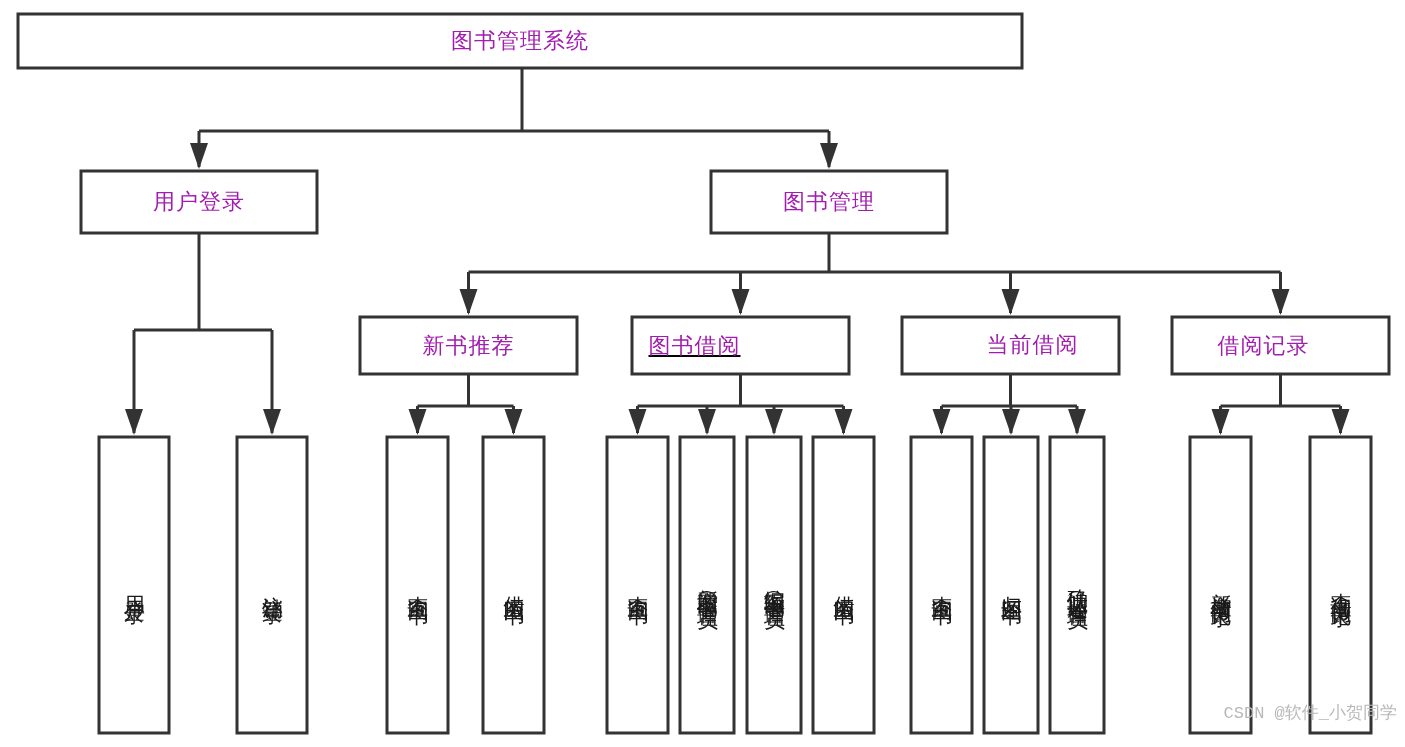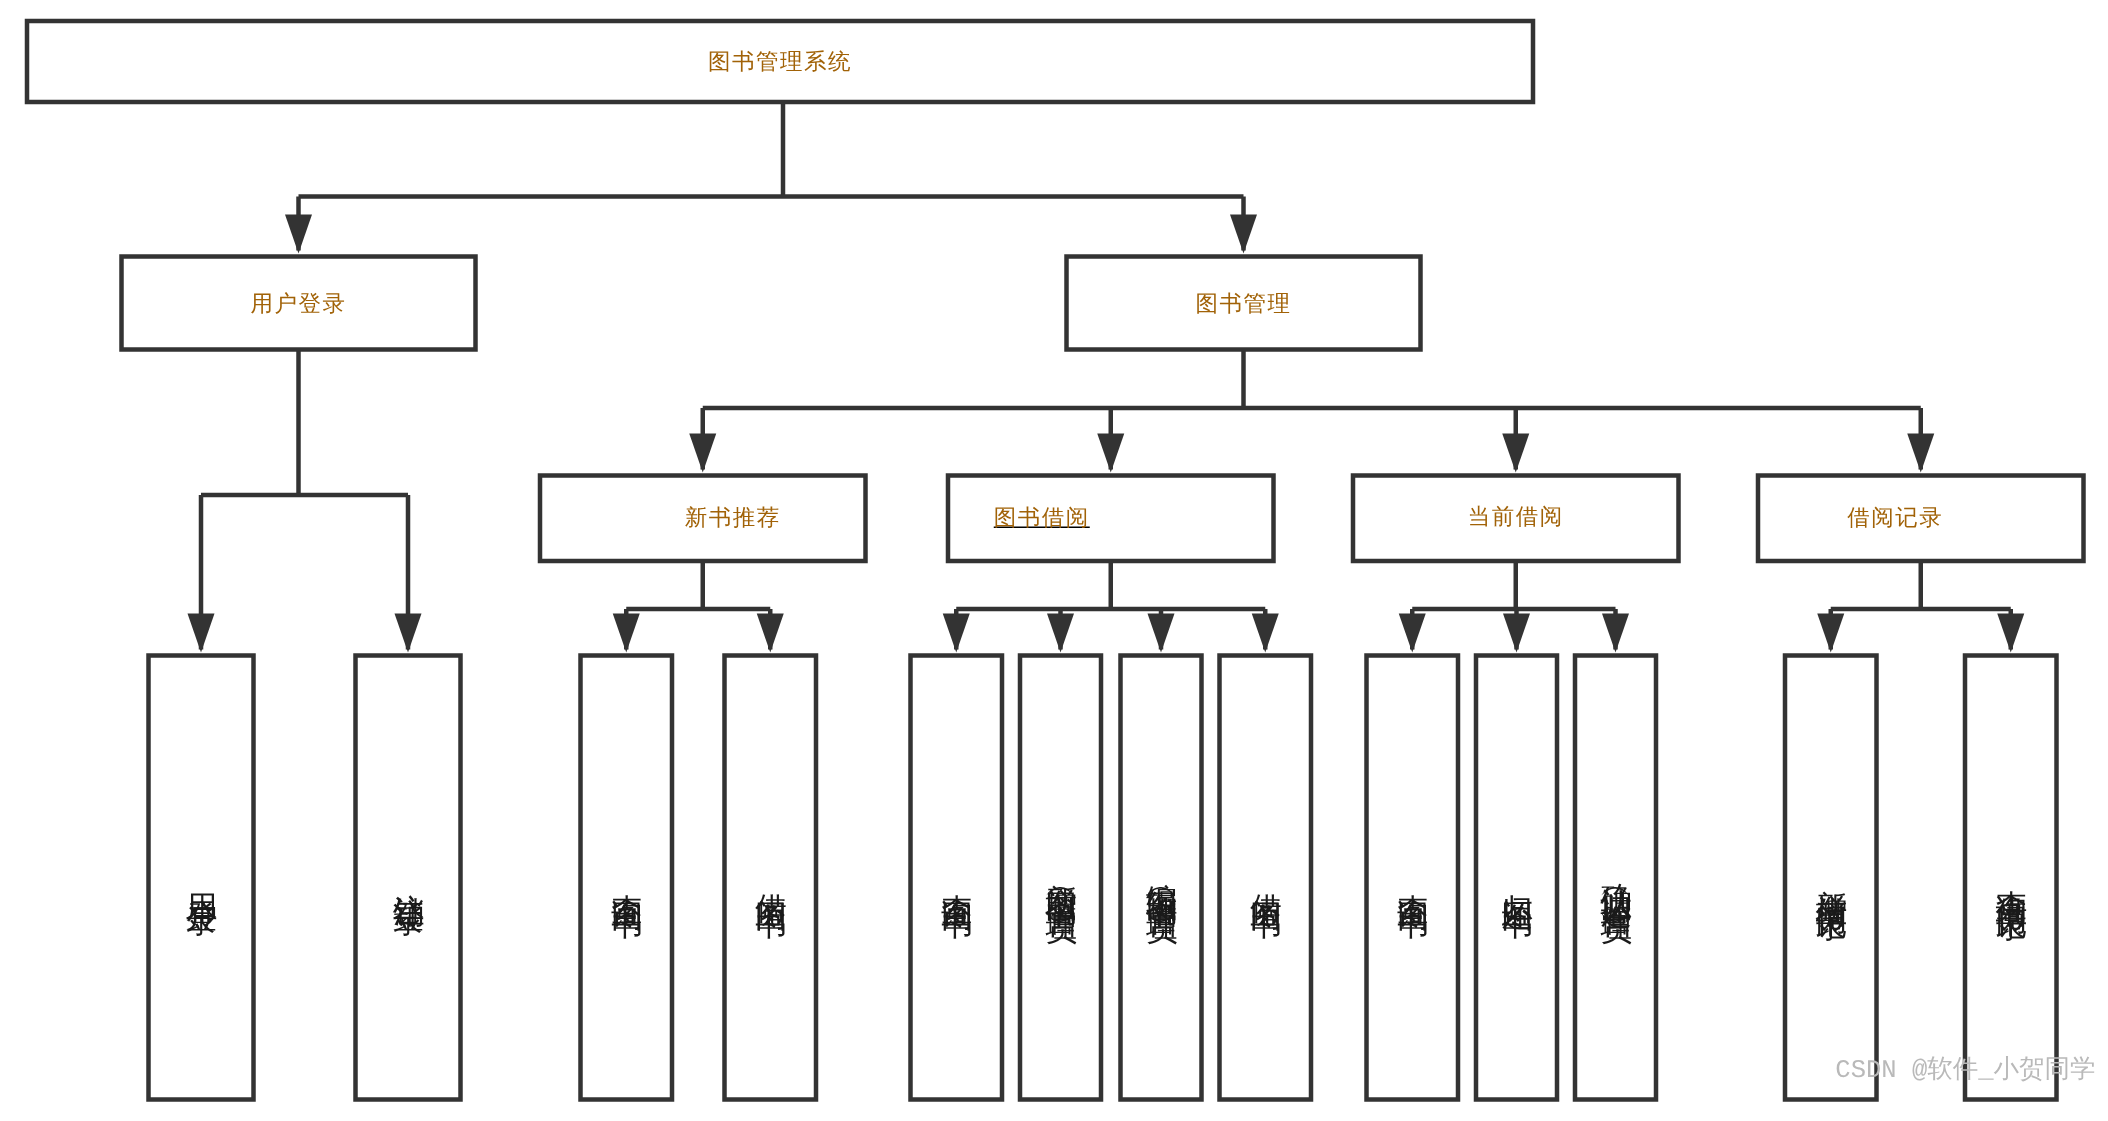--- a/index.html
+++ b/index.html
@@ -60,22 +60,22 @@
   }
   .hlabel-wrap {
     position: absolute;
     display: flex;
     align-items: center;
     justify-content: center;
     pointer-events: none;
   }
   .hlabel-text {
     font-family: "DejaVu Sans", "Liberation Sans", sans-serif;
-    font-size: 15px;
-    color: #a16207;
+    font-size: 22px;
+    color: #a21caf;
     white-space: nowrap;
     letter-spacing: 1px;
   }
   #watermark {
     position: absolute;
     right: 8px;
     bottom: 23px;
     font-family: Liberation Mono, monospace;
     font-size: 17px;
     color: #b9b9b9;
@@ -168,27 +168,27 @@
   <div id="labels-layer">
       <div class="hlabel-wrap" style="left: 18px; top: 14px; width: 1004px; height: 54px;">
         <span class="hlabel-text">图书管理系统</span>
       </div>
       <div class="hlabel-wrap" style="left: 81px; top: 171px; width: 236px; height: 62px;">
         <span class="hlabel-text">用户登录</span>
       </div>
       <div class="hlabel-wrap" style="left: 711px; top: 171px; width: 236px; height: 62px; justify-content: center;">
         <span class="hlabel-text">图书管理</span>
       </div>
-      <div class="hlabel-wrap" style="left: 360px; top: 317px; width: 217px; height: 57px; margin-left: 20px;">
+      <div class="hlabel-wrap" style="left: 360px; top: 317px; width: 217px; height: 57px;">
         <span class="hlabel-text">新书推荐</span>
       </div>
       <div class="hlabel-wrap" style="left: 596px; top: 317px; width: 197px; height: 57px; text-decoration: underline;">
         <span class="hlabel-text">图书借阅</span>
       </div>
-      <div class="hlabel-wrap" style="left: 902px; top: 317px; width: 217px; height: 55px;">
+      <div class="hlabel-wrap" style="left: 924px; top: 317px; width: 217px; height: 55px;">
         <span class="hlabel-text">当前借阅</span>
       </div>
       <div class="hlabel-wrap" style="left: 1172px; top: 317px; width: 183px; height: 57px;">
         <span class="hlabel-text">借阅记录</span>
       </div>
       <div class="vlabel-wrap" style="left: 99px; top: 437px; width: 70px; height: 296px;">
         <span class="vlabel-text">用户登录</span>
       </div>
       <div class="vlabel-wrap" style="left: 237px; top: 437px; width: 70px; height: 296px;">
         <span class="vlabel-text">注销登录</span>

